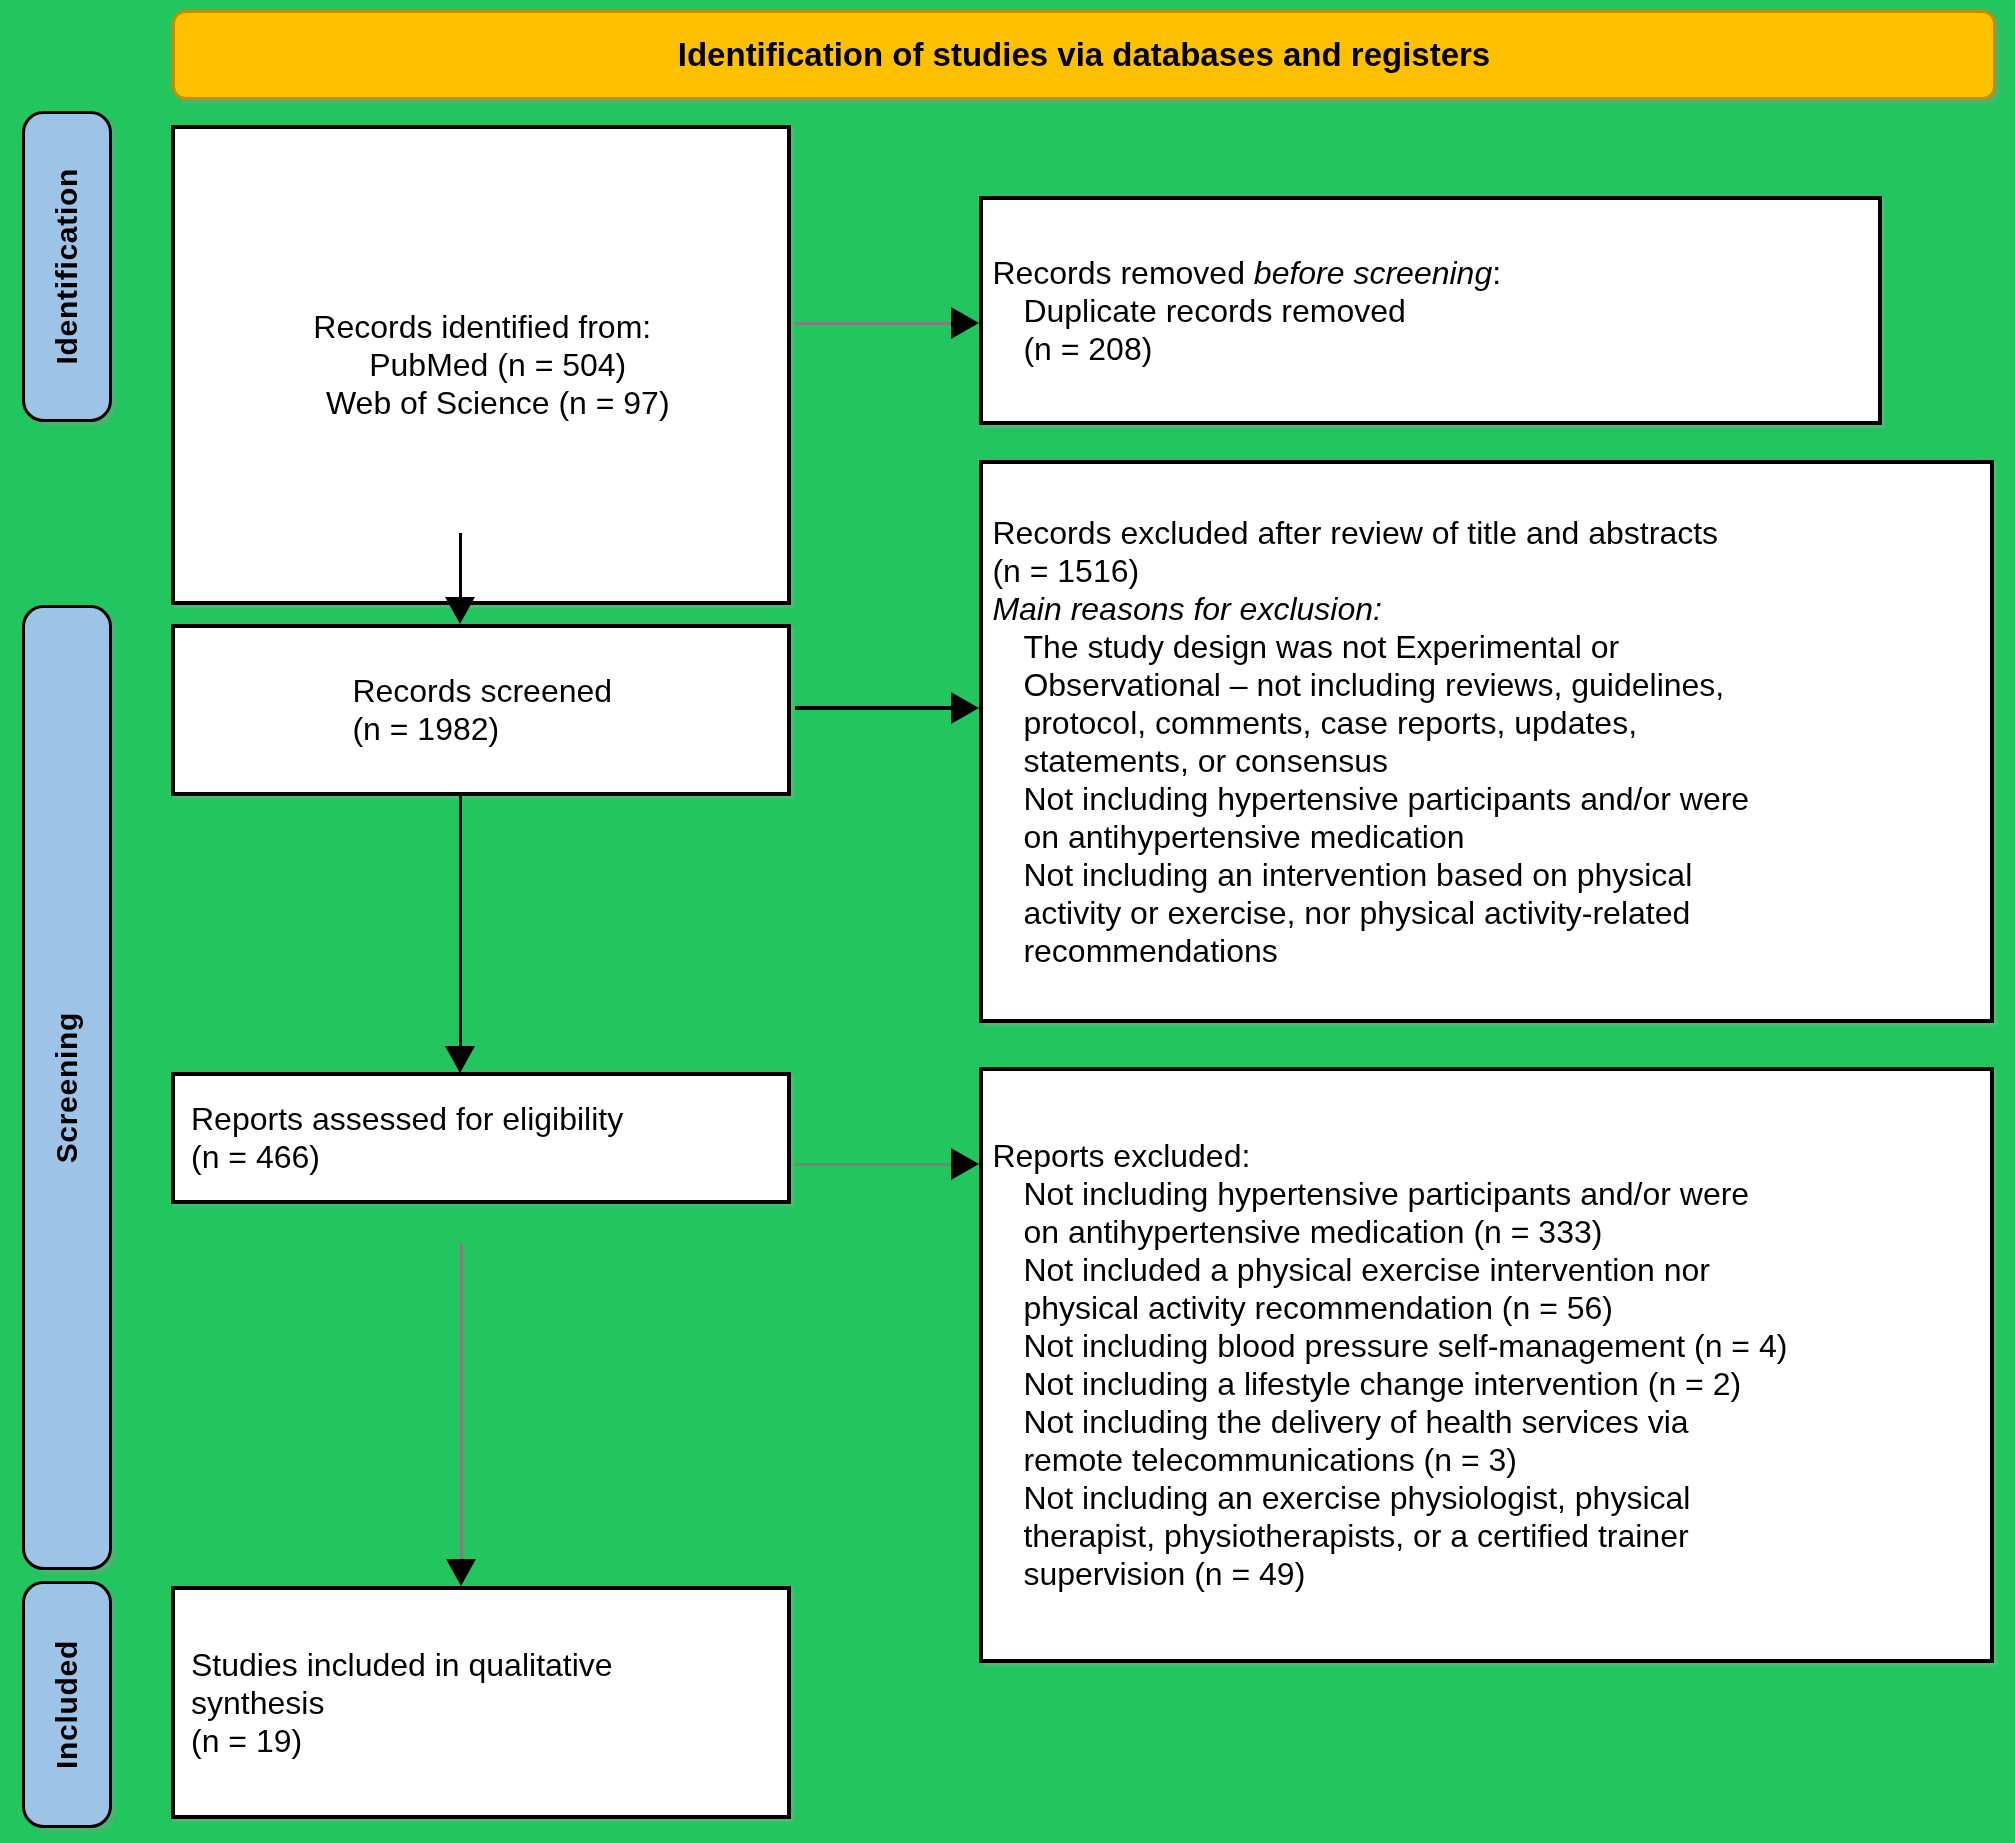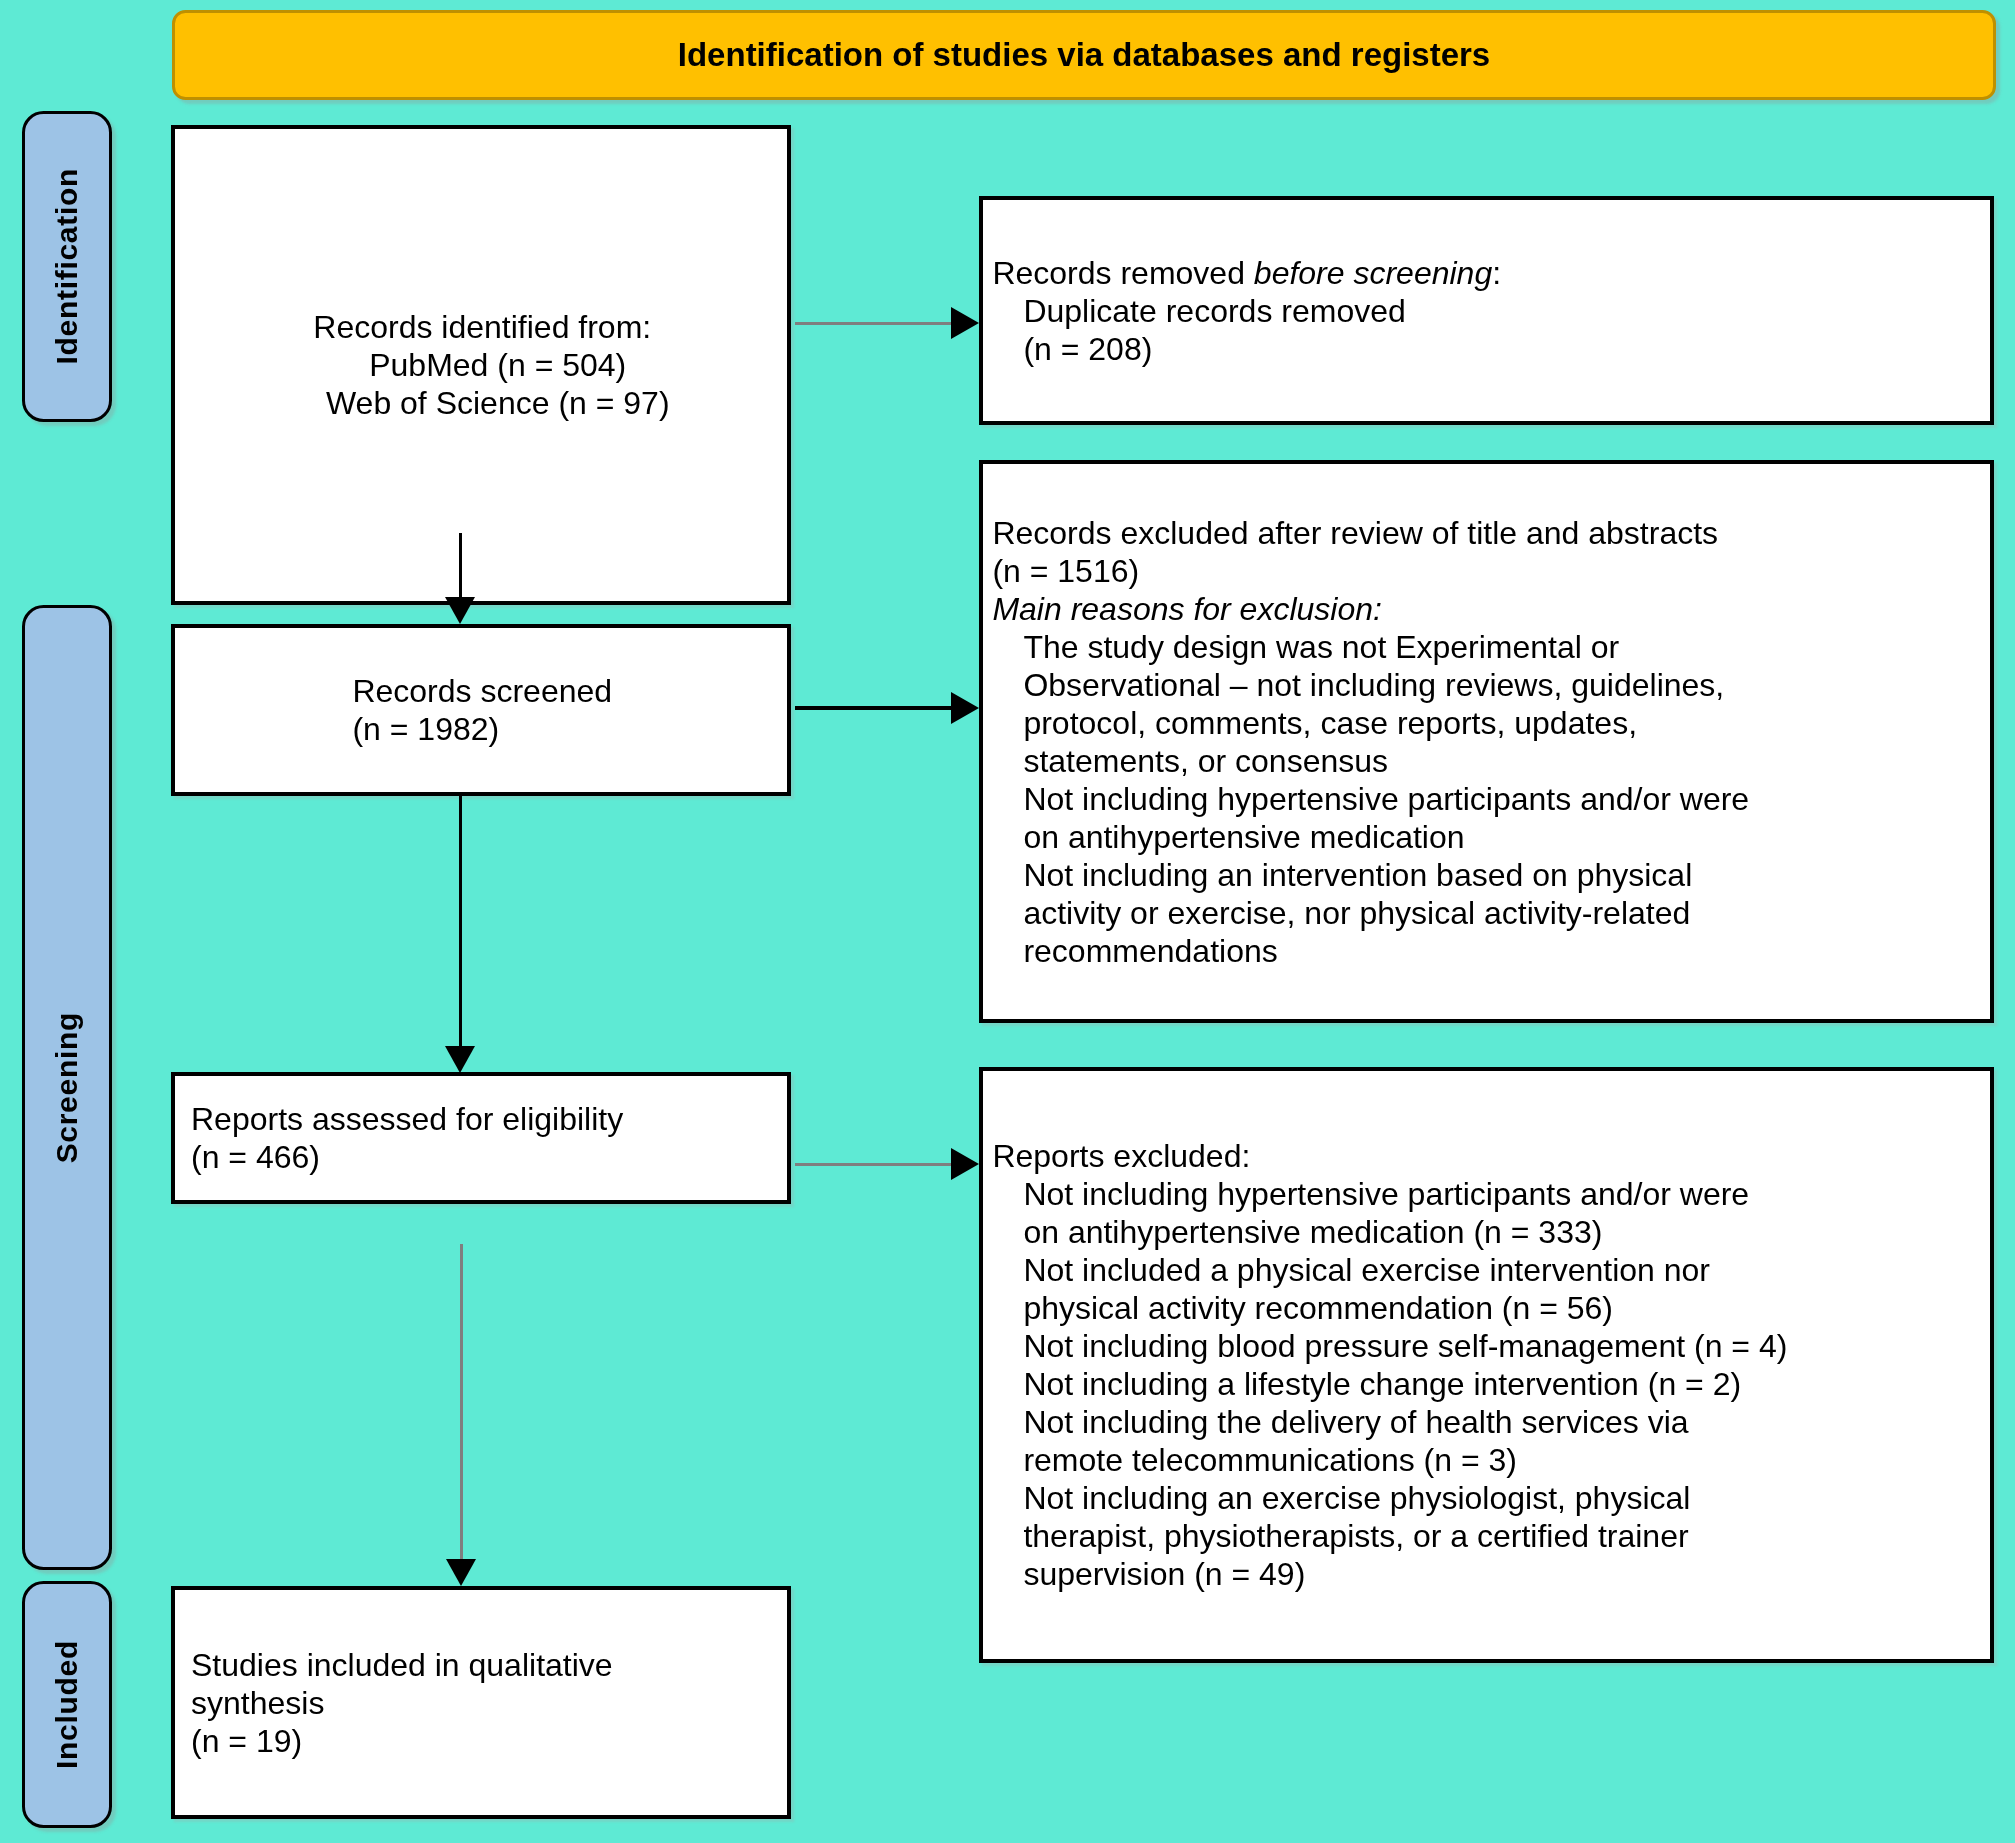--- a/index.html
+++ b/index.html
@@ -1,19 +1,19 @@
 <!DOCTYPE html>
 <html style="font-size:10.8px"><head>
 <meta charset="utf-8">
 <style>
   html,body{margin:0;padding:0;background:#ffffff;}
   .canvas{
     position:relative;
     width:2015px;height:1843px;
-    background:#5eead4;
+    background:#22c55e;
     font-family:"Liberation Sans", sans-serif;
     color:#000;
   }
   
   .title-bar{
     position:absolute;left:172px;top:10px;width:1824px;height:90px;
     background:#FFC000;border:3.4px solid #BF9000;border-radius:13.5px;
     box-sizing:border-box;display:flex;align-items:center;justify-content:center;
     box-shadow:4px 4px 2.7px rgba(150,150,150,0.35);
   }
@@ -39,21 +39,21 @@
     font-size:32px;line-height:38px;
     box-shadow:3.4px 3.4px 2px rgba(170,170,170,0.3);
   }
   .fbox .txt{white-space:pre-line;}
   .indent1{margin-left:31px;white-space:pre-line;}
   .italic{font-style:italic;}
   .box-identified{left:171px;top:125px;width:620px;height:480px;padding:0 13.5px 0 16px;text-align:center;}
   .box-screened{left:171px;top:624px;width:620px;height:172px;padding:0 13.5px 0 16px;align-items:center;}
   .box-assessed{left:171px;top:1072px;width:620px;height:132px;padding:0 13.5px 0 16px;}
   .box-included{left:171px;top:1586px;width:620px;height:233px;padding:0 13.5px 0 16px;}
-  .box-removed{left:979px;top:196px;width:1015px;height:229px;padding:0 13.5px 0 9.4px;}
+  .box-removed{left:979px;top:196px;width:903px;height:229px;padding:0 13.5px 0 9.4px;}
   .box-excluded-screening{left:979px;top:460px;width:1015px;height:563px;padding:0 13.5px 0 9.4px;}
   .box-excluded-reports{left:979px;top:1067px;width:1015px;height:596px;padding:0 13.5px 0 9.4px;}
   
   .line{position:absolute;background:#000;}
   .line.gray{background:#7f7f7f;}
   .head-right{
     position:absolute;width:0;height:0;
     border-top:16px solid transparent;border-bottom:16px solid transparent;
     border-left:28px solid #000;
   }

